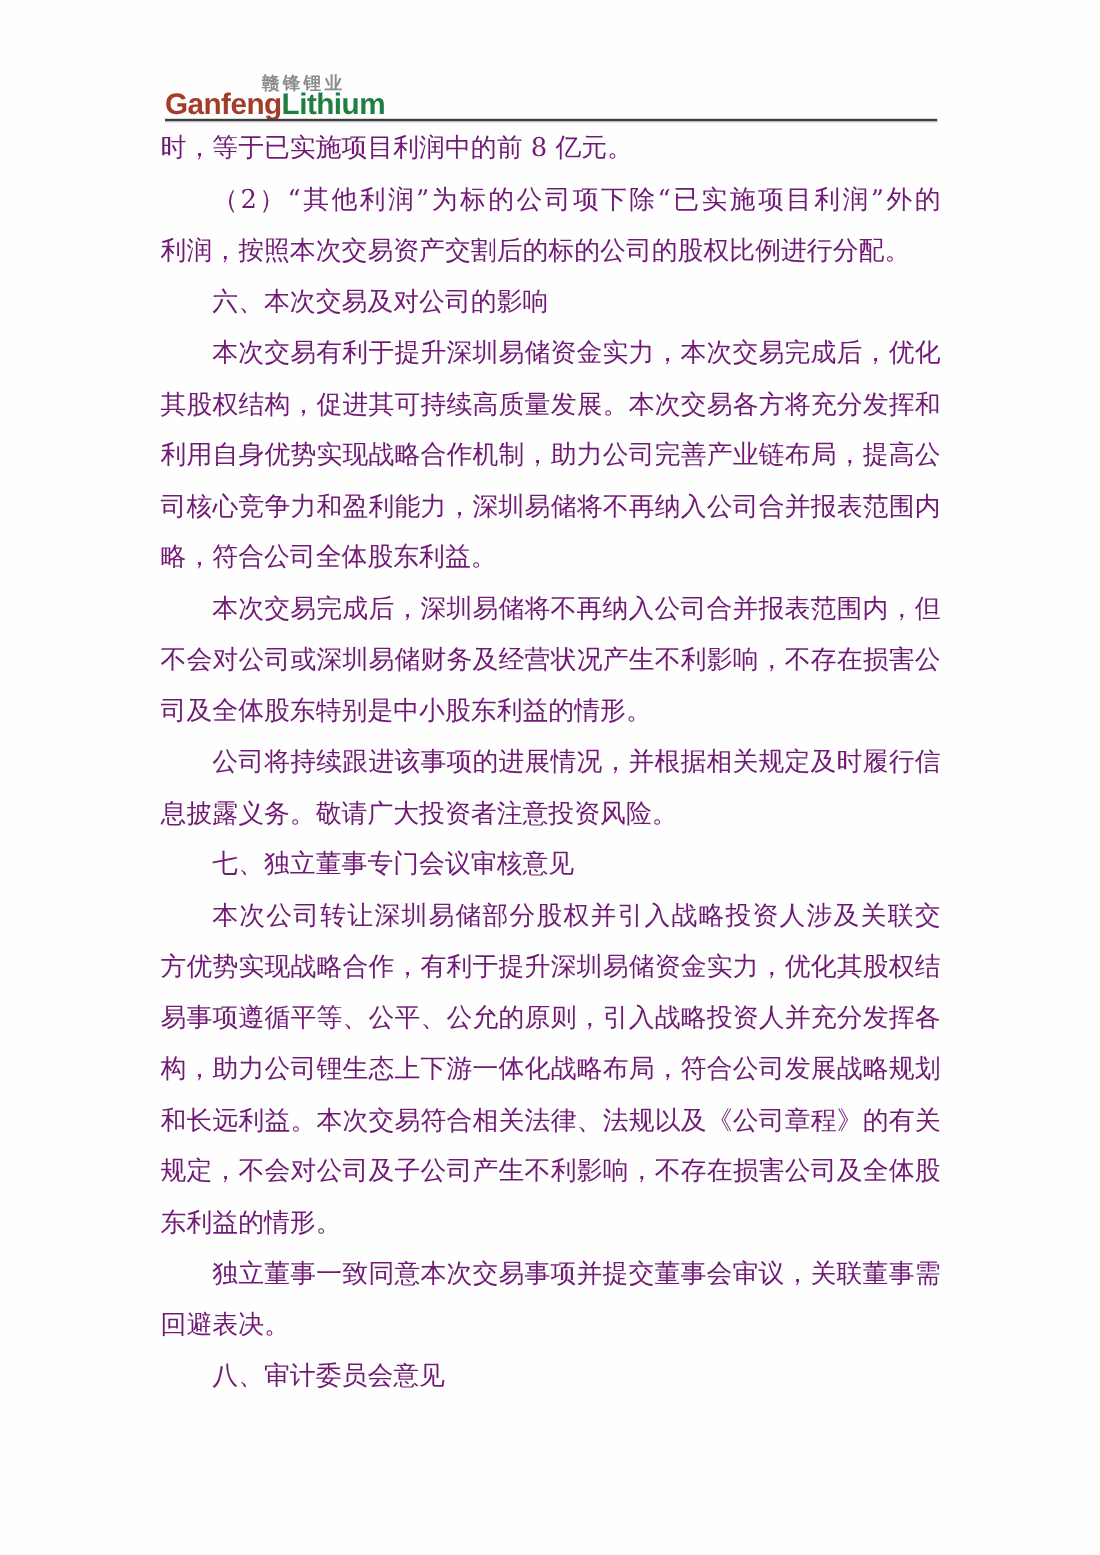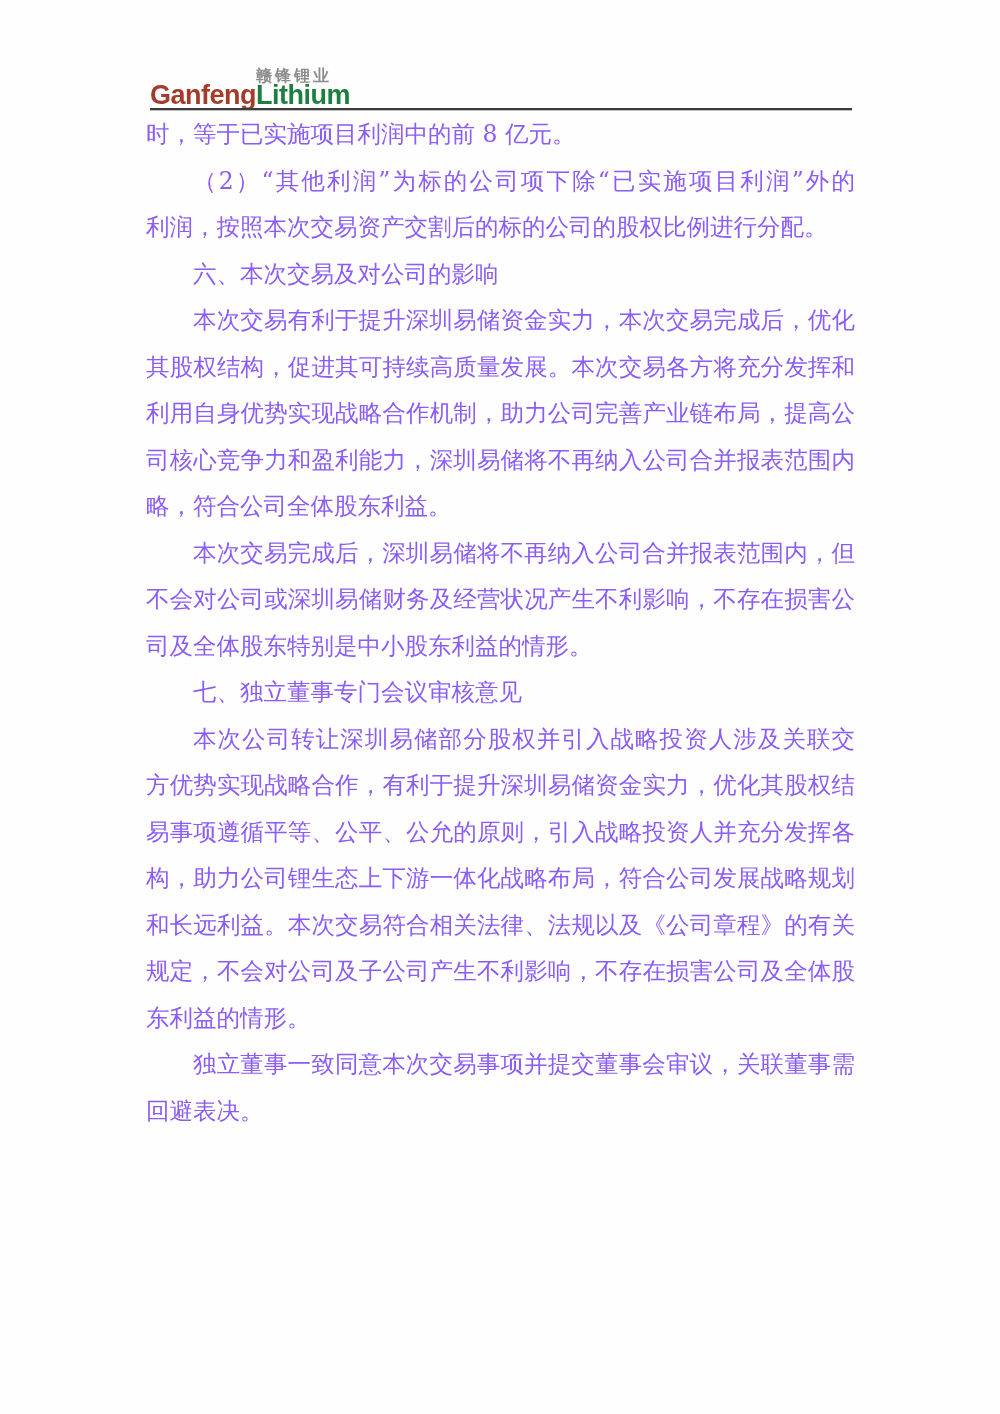--- a/index.html
+++ b/index.html
@@ -18,21 +18,21 @@
   
   .logo {
     position: absolute;
     left: 150px;
     top: 60px;
     width: 260px;
     height: 48px;
   }
   .logo-cn {
     position: absolute;
-    left: 106px;
+    left: 88px;
     top: 6px;
     font-family: "DejaVu Sans", sans-serif;
     font-size: 16px;
     font-weight: 700;
     letter-spacing: 3px;
     color: var(--logo-gray, #8c8c8c);
     white-space: nowrap;
   }
   .logo-en {
     position: absolute;
@@ -54,21 +54,21 @@
     height: 2px;
     background: #3c3c3c;
     border-bottom: 1px solid #bdbdbd;
   }
   
   .doc-body {
     position: absolute;
     left: 146px;
     top: 111px;
     width: 709px;
-    color: #8b5cf6;
+    color: #701a75;
     font-size: 23.5px;
   }
   .para { margin: 0; }
   .line {
     height: 46.5px;
     line-height: 46.5px;
     text-align: justify;
     text-align-last: justify;
     overflow: hidden;
     white-space: nowrap;
@@ -112,31 +112,38 @@
         <div class="line">其股权结构，促进其可持续高质量发展。本次交易各方将充分发挥和</div>
         <div class="line">利用自身优势实现战略合作机制，助力公司完善产业链布局，提高公</div>
         <div class="line">司核心竞争力和盈利能力，深圳易储将不再纳入公司合并报表范围内</div>
         <div class="line para-end">略，符合公司全体股东利益。</div>
       </div>
       <div class="para body">
         <div class="line first-indent">本次交易完成后，深圳易储将不再纳入公司合并报表范围内，但</div>
         <div class="line">不会对公司或深圳易储财务及经营状况产生不利影响，不存在损害公</div>
         <div class="line para-end">司及全体股东特别是中小股东利益的情形。</div>
       </div>
+      <div class="para body">
+        <div class="line first-indent">公司将持续跟进该事项的进展情况，并根据相关规定及时履行信</div>
+        <div class="line para-end">息披露义务。敬请广大投资者注意投资风险。</div>
+      </div>
       <div class="para heading">
         <div class="line first-indent para-end">七、独立董事专门会议审核意见</div>
       </div>
       <div class="para body">
         <div class="line first-indent">本次公司转让深圳易储部分股权并引入战略投资人涉及关联交</div>
         <div class="line">方优势实现战略合作，有利于提升深圳易储资金实力，优化其股权结</div>
         <div class="line">易事项遵循平等、公平、公允的原则，引入战略投资人并充分发挥各</div>
         <div class="line">构，助力公司锂生态上下游一体化战略布局，符合公司发展战略规划</div>
         <div class="line">和长远利益。本次交易符合相关法律、法规以及《公司章程》的有关</div>
         <div class="line">规定，不会对公司及子公司产生不利影响，不存在损害公司及全体股</div>
         <div class="line para-end">东利益的情形。</div>
       </div>
       <div class="para body">
         <div class="line first-indent">独立董事一致同意本次交易事项并提交董事会审议，关联董事需</div>
         <div class="line para-end">回避表决。</div>
       </div>
+      <div class="para heading">
+        <div class="line first-indent para-end">八、审计委员会意见</div>
+      </div>
     </div>
 
 </div>
 
 </body></html>

